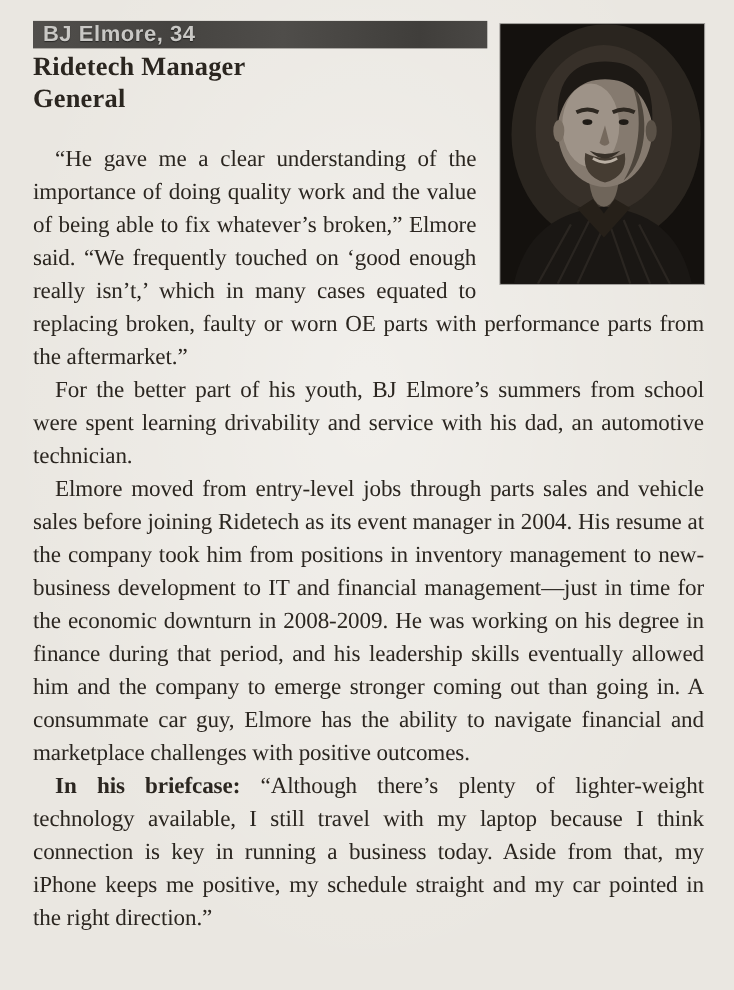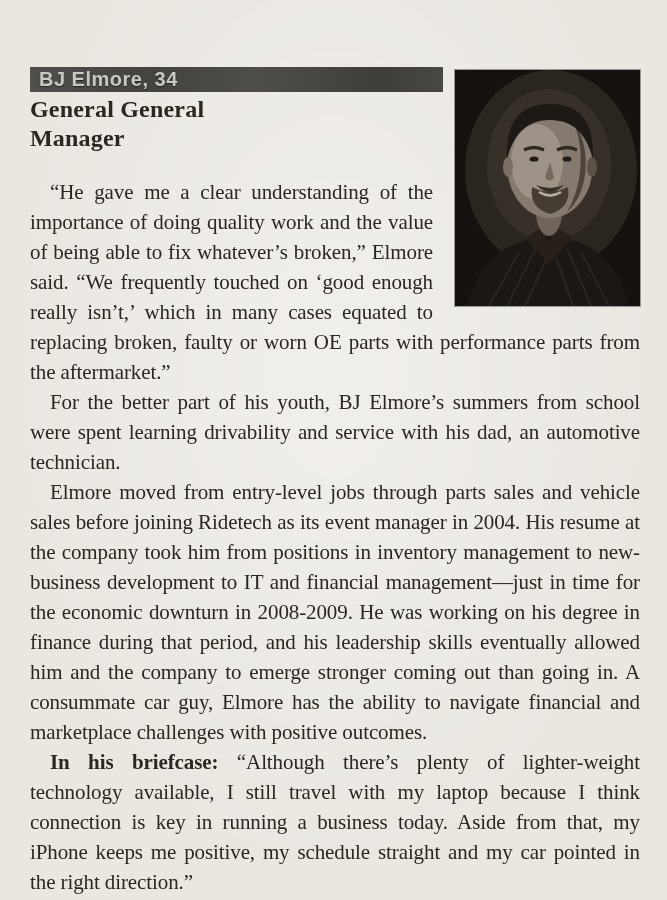--- a/index.html
+++ b/index.html
@@ -19,21 +19,20 @@
     position:relative;
     width:667px;height:900px;
     overflow:hidden;
     background:
       radial-gradient(ellipse at 50% 40%, rgba(255,255,255,.35), rgba(0,0,0,0) 70%),
       var(--paper);
     color:var(--ink);
   }
   .article{
     padding:19px 27px 0 30px;
-    margin-top:48px;
   }
   .photo{
     float:right;
     width:185px;height:236px;
     margin:3px 0 14px 22px;
     background:var(--photo-bg);
     box-shadow:0 0 0 1px rgba(0,0,0,.35);
   }
   .photo svg{display:block;width:100%;height:100%;}
   .hdr{margin-bottom:24px;}
@@ -111,22 +110,22 @@
 
         <ellipse cx="53" cy="97" rx="5" ry="10" fill="#7b7064"></ellipse>
         <ellipse cx="137" cy="97" rx="5" ry="10" fill="#5a5147"></ellipse>
       </svg>
     </figure>
 
     <header class="hdr">
       <div class="banner">
         <span>BJ Elmore, 34</span>
       </div>
-      <div class="job">General General</div>
-      <div class="company">Manager</div>
+      <div class="job">Ridetech Manager</div>
+      <div class="company">General</div>
     </header>
 
     <div class="body-text">
       <p>“He gave me a clear understanding of the importance of doing quality work and the value of being able to fix whatever’s broken,” Elmore said. “We frequently touched on ‘good enough really isn’t,’ which in many cases equated to replacing broken, faulty or worn OE parts with performance parts from the aftermarket.”</p>
       <p>For the better part of his youth, BJ Elmore’s summers from school were spent learning drivability and service with his dad, an automotive technician.</p>
       <p>Elmore moved from entry-level jobs through parts sales and vehicle sales before joining Ridetech as its event manager in 2004. His resume at the company took him from positions in inventory management to new-business development to IT and financial management—just in time for the economic downturn in 2008-2009. He was working on his degree in finance during that period, and his leadership skills eventually allowed him and the company to emerge stronger coming out than going in. A consummate car guy, Elmore has the ability to navigate financial and marketplace challenges with positive outcomes.</p>
       <p>
         <span class="lead">In his briefcase:</span>
         <span>“Although there’s plenty of lighter-weight technology available, I still travel with my laptop because I think connection is key in running a business today. Aside from that, my iPhone keeps me positive, my schedule straight and my car pointed in the right direction.”</span>
       </p>

